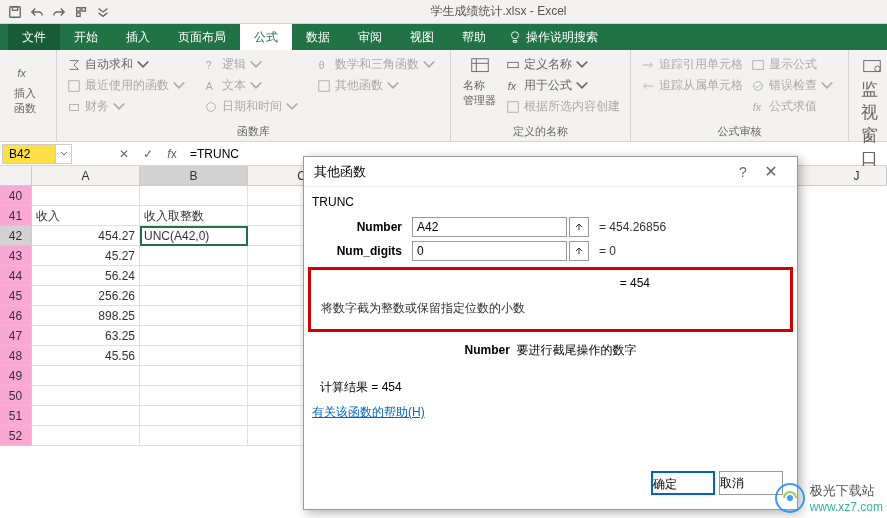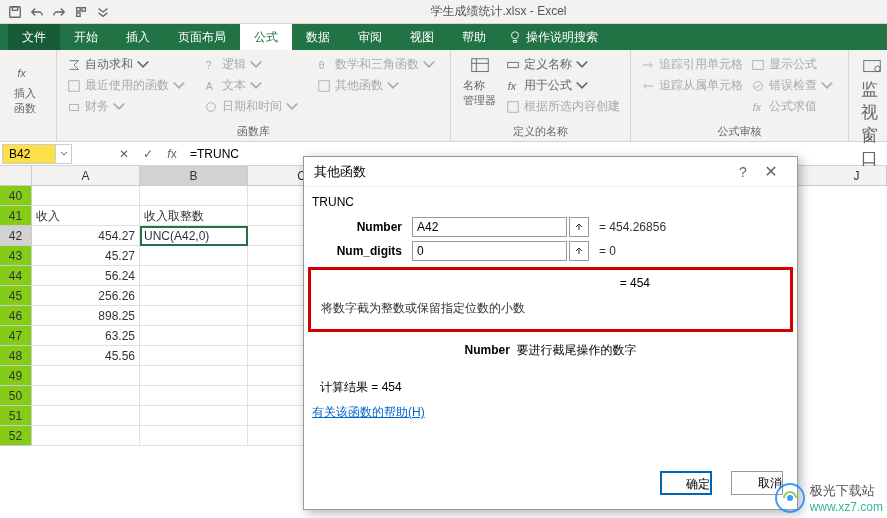--- a/index.html
+++ b/index.html
@@ -29,21 +29,21 @@
 .fx-controls{display:flex;align-items:center;margin-left:40px}
 .fx-ctrl{width:24px;text-align:center;color:#666}
 .formula-bar{flex:1;padding:2px 6px;color:#000000}
 .sheet{display:flex;height:calc(518px - 24px - 26px - 92px - 24px);position:relative}
 .colhdr-row{height:20px;display:flex;background:#f3f2f1;border-bottom:1px solid #ccc}
 .corner{width:32px;border-right:1px solid #ccc;background:#f3f2f1}
 .colhdr{width:108px;text-align:center;border-right:1px solid #ccc;color:#333;line-height:20px}
 .colhdr.active{background:#d2d2d2}
 .grid{flex:1;overflow:hidden}
 .row{display:flex;height:20px}
-.rowhdr{width:32px;text-align:center;border-right:1px solid #ccc;border-bottom:1px solid #ccc;background:#84cc16;line-height:20px;color:#333}
+.rowhdr{width:32px;text-align:center;border-right:1px solid #ccc;border-bottom:1px solid #ccc;background:#f9a8d4;line-height:20px;color:#333}
 .rowhdr.active{background:#d2d2d2}
 .cell{width:108px;border-right:1px solid #e0e0e0;border-bottom:1px solid #e0e0e0;padding:0 4px;line-height:20px;text-align:right;color:#333;background:#fff}
 .cell.left{text-align:left}
 .cell.sel{border:2px solid #217346;padding:0 2px;line-height:16px}
 .dialog{position:absolute;left:303px;top:156px;width:495px;height:354px;background:#fff;border:1px solid #999;box-shadow:3px 3px 10px rgba(0,0,0,.3);z-index:10}
 .dlg-title{height:30px;display:flex;align-items:center;padding:0 10px;border-bottom:1px solid #eee}
 .dlg-title-text{flex:1;font-size:13px}
 .dlg-help{width:24px;text-align:center;color:#666;font-size:14px}
 .dlg-close{width:32px;height:24px;text-align:center;color:#666;font-size:16px;line-height:24px}
 .dlg-body{padding:8px 8px}
@@ -53,21 +53,21 @@
 .arg-input{width:155px;border:1px solid #999;padding:2px 4px;background:#fff}
 .arg-ref{width:20px;height:20px;border:1px solid #999;margin-left:2px;display:flex;align-items:center;justify-content:center}
 .arg-ref svg{width:10px;height:10px;stroke:#333;fill:none}
 .arg-eval{margin-left:10px;color:#333}
 .red-box{border:3px solid #d40000;padding:6px 10px;margin:6px -4px 10px}
 .desc{color:#333;margin:6px 0}
 .arg-help{text-align:center;margin:4px 0 20px}
 .result-row{margin:18px 8px 8px}
 .help-link{color:#0066cc;text-decoration:underline;cursor:pointer}
 .dlg-buttons{position:absolute;right:14px;bottom:14px;display:flex}
-.dlg-btn{width:52px;height:24px;border:1px solid #999;background:#fdfdfd;margin-left:19px;text-align:right;line-height:22px}
+.dlg-btn{width:64px;height:24px;border:1px solid #999;background:#fdfdfd;margin-left:4px;text-align:left;line-height:22px}
 .dlg-btn.primary{border:2px solid #0066b3}
 .watermark{position:absolute;right:4px;bottom:4px;z-index:20;display:flex;align-items:center;opacity:.85}
 .watermark svg{width:32px;height:32px}
 .watermark-text{margin-left:4px;font-size:11px;color:#666}
 .watermark-text .t1{color:#333;font-size:13px}
 .watermark-text .t2{color:#1a8}
 .dd-arrow{width:8px;height:8px;margin-left:3px}
 .ribbon-col{display:flex;flex-direction:column}
 </style>
 </head>

